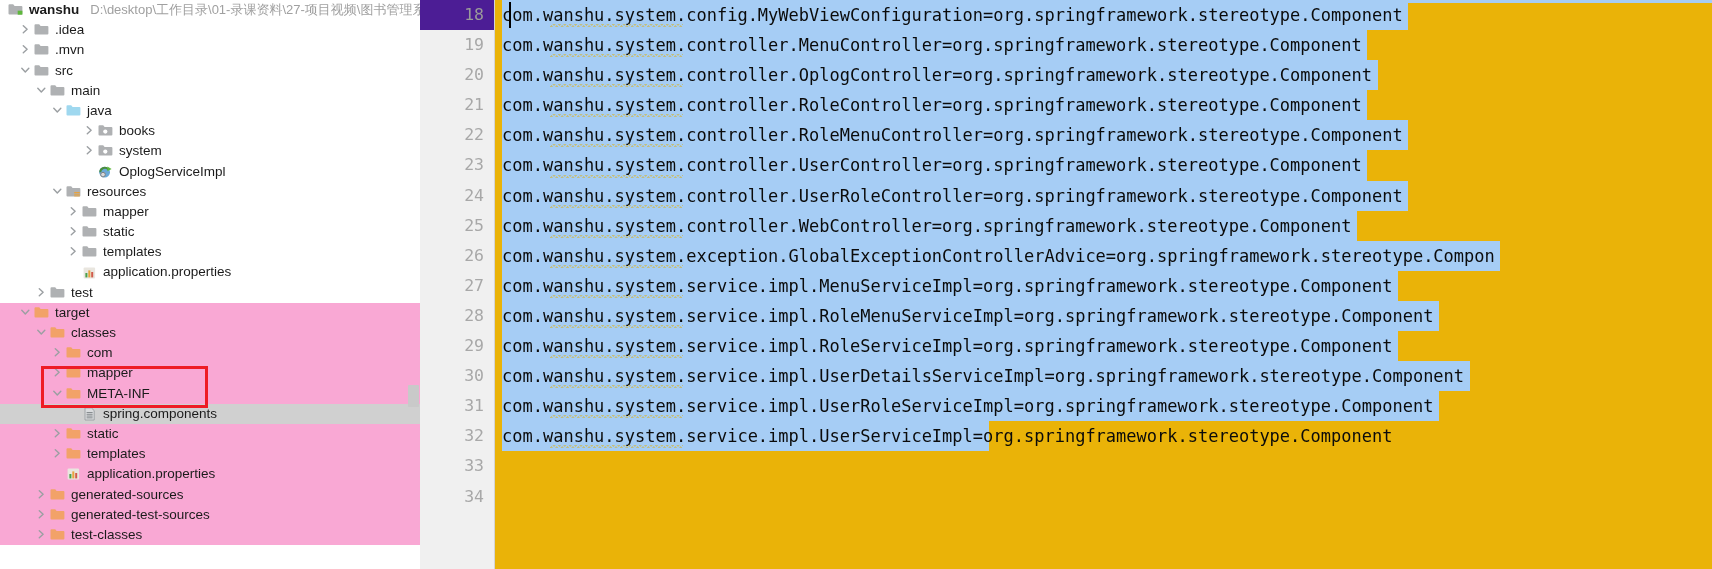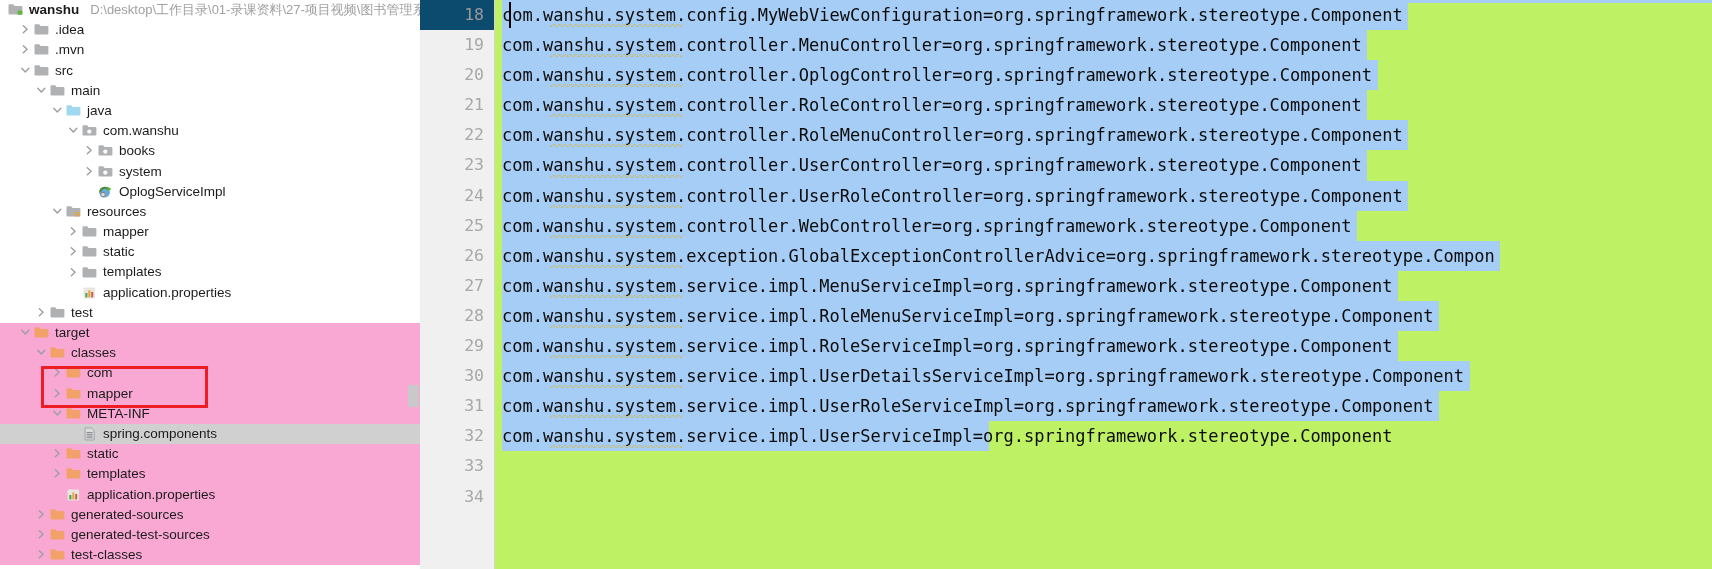--- a/index.html
+++ b/index.html
@@ -118,27 +118,27 @@
   }
   .gut-num {
     height: 30.1px;
     line-height: 30.1px;
     text-align: right;
     padding-right: 10px;
     color: #a8a8a8;
     font-family: "DejaVu Sans Mono", "Liberation Mono", monospace;
     font-size: 16.5px;
   }
-  .gut-num.current { background: #0c4a6e; color: #9a9a9a; }
+  .gut-num.current { background: #4c1d95; color: #9a9a9a; }
 
   #code {
     position: relative;
     flex: 1 1 auto;
     overflow: hidden;
-    background: #bef264;
+    background: #eab308;
     padding-left: 7px;
   }
   .code-line {
     height: 30.1px;
     line-height: 30.1px;
     white-space: pre;
     font-family: "DejaVu Sans Mono", "Liberation Mono", monospace;
     font-size: 17px;
     color: #0b0b0b;
     position: relative;
@@ -266,35 +266,20 @@
             <svg width="9" height="9" viewBox="0 0 9 9">
               <path d="M0.8 2.2 L4.3 6.0 L7.8 2.2" fill="none" stroke="#9b9fa2" stroke-width="1.4" stroke-linecap="round" stroke-linejoin="round"></path>
             </svg>
           </span>
           <span class="ic">
             <svg width="15" height="13" viewBox="0 0 15 13">
               <path d="M0.5 2.2 Q0.5 1.2 1.5 1.2 H5.2 L6.6 2.9 H13.4 Q14.4 2.9 14.4 3.9 V10.6 Q14.4 11.6 13.4 11.6 H1.5 Q0.5 11.6 0.5 10.6 Z" fill="#9fd8ef"></path>
             </svg>
           </span>
           <span class="tree-label">java</span>
-        </div>
-        <div class="tree-row">
-          <span class="indent" style="width: 67px;"></span>
-          <span class="arrow">
-            <svg width="9" height="9" viewBox="0 0 9 9">
-              <path d="M0.8 2.2 L4.3 6.0 L7.8 2.2" fill="none" stroke="#9b9fa2" stroke-width="1.4" stroke-linecap="round" stroke-linejoin="round"></path>
-            </svg>
-          </span>
-          <span class="ic">
-            <svg width="15" height="13" viewBox="0 0 15 13">
-              <path d="M0.5 2.2 Q0.5 1.2 1.5 1.2 H5.2 L6.6 2.9 H13.4 Q14.4 2.9 14.4 3.9 V10.6 Q14.4 11.6 13.4 11.6 H1.5 Q0.5 11.6 0.5 10.6 Z" fill="#afb1b3"></path>
-              <circle cx="7.3" cy="7.6" r="2.1" fill="#ffffff"></circle>
-            </svg>
-          </span>
-          <span class="tree-label">com.wanshu</span>
         </div>
         <div class="tree-row">
           <span class="indent" style="width: 83px;"></span>
           <span class="arrow">
             <svg width="9" height="9" viewBox="0 0 9 9">
               <path d="M2.3 0.8 L6.1 4.3 L2.3 7.8" fill="none" stroke="#9b9fa2" stroke-width="1.4" stroke-linecap="round" stroke-linejoin="round"></path>
             </svg>
           </span>
           <span class="ic">
             <svg width="15" height="13" viewBox="0 0 15 13">

